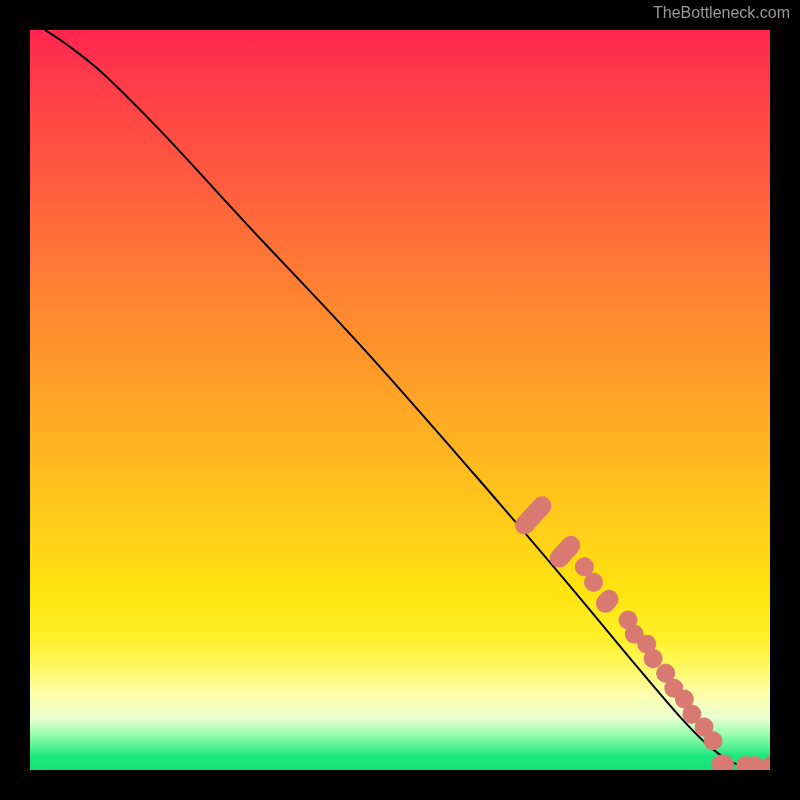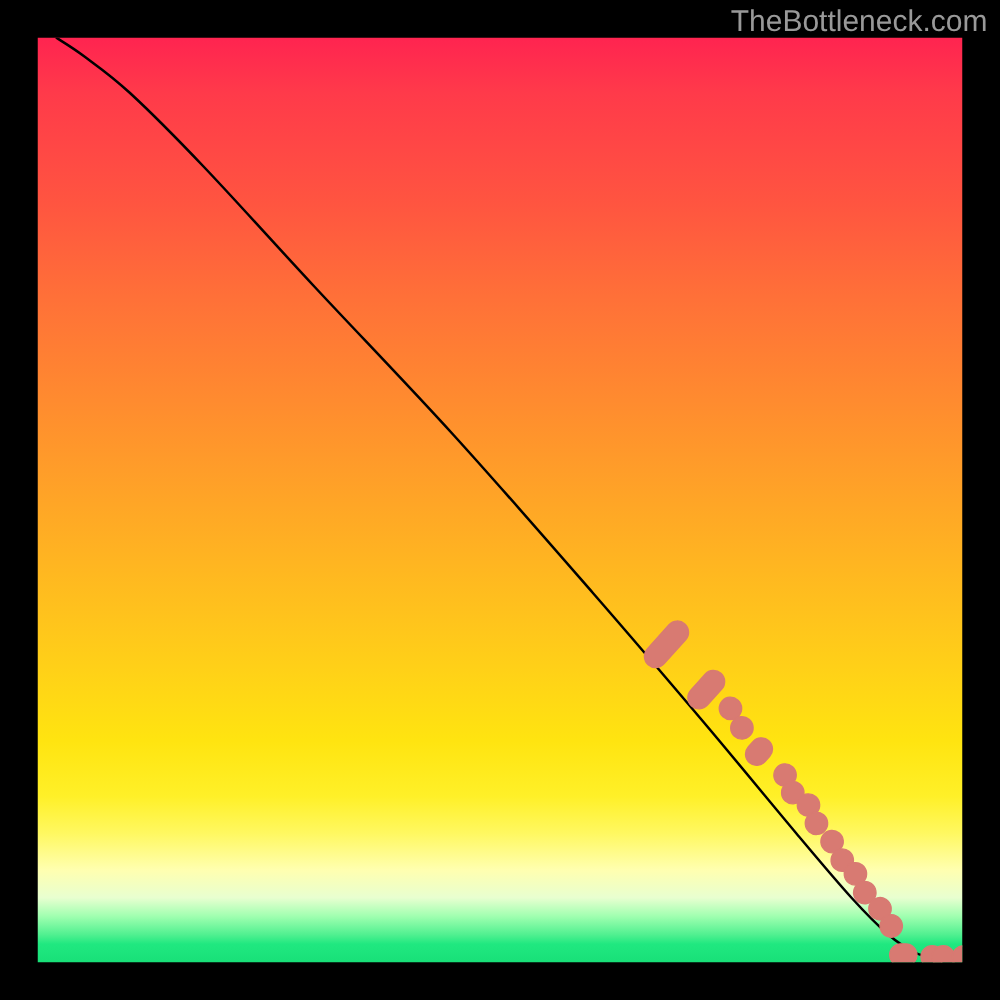--- a/index.html
+++ b/index.html
@@ -13,21 +13,21 @@
     background: #000;
     position: relative;
     overflow: hidden;
   }
   .watermark {
     position: absolute;
     top: 4px;
     right: 10px;
     color: #999999;
     font-family: Arial, Helvetica, sans-serif;
-    font-size: 24px;
+    font-size: 16px;
     font-weight: 500;
     z-index: 10;
   }
   .plot-area {
     position: absolute;
     top: 30px;
     left: 30px;
     width: 740px;
     height: 740px;
     overflow: hidden;

